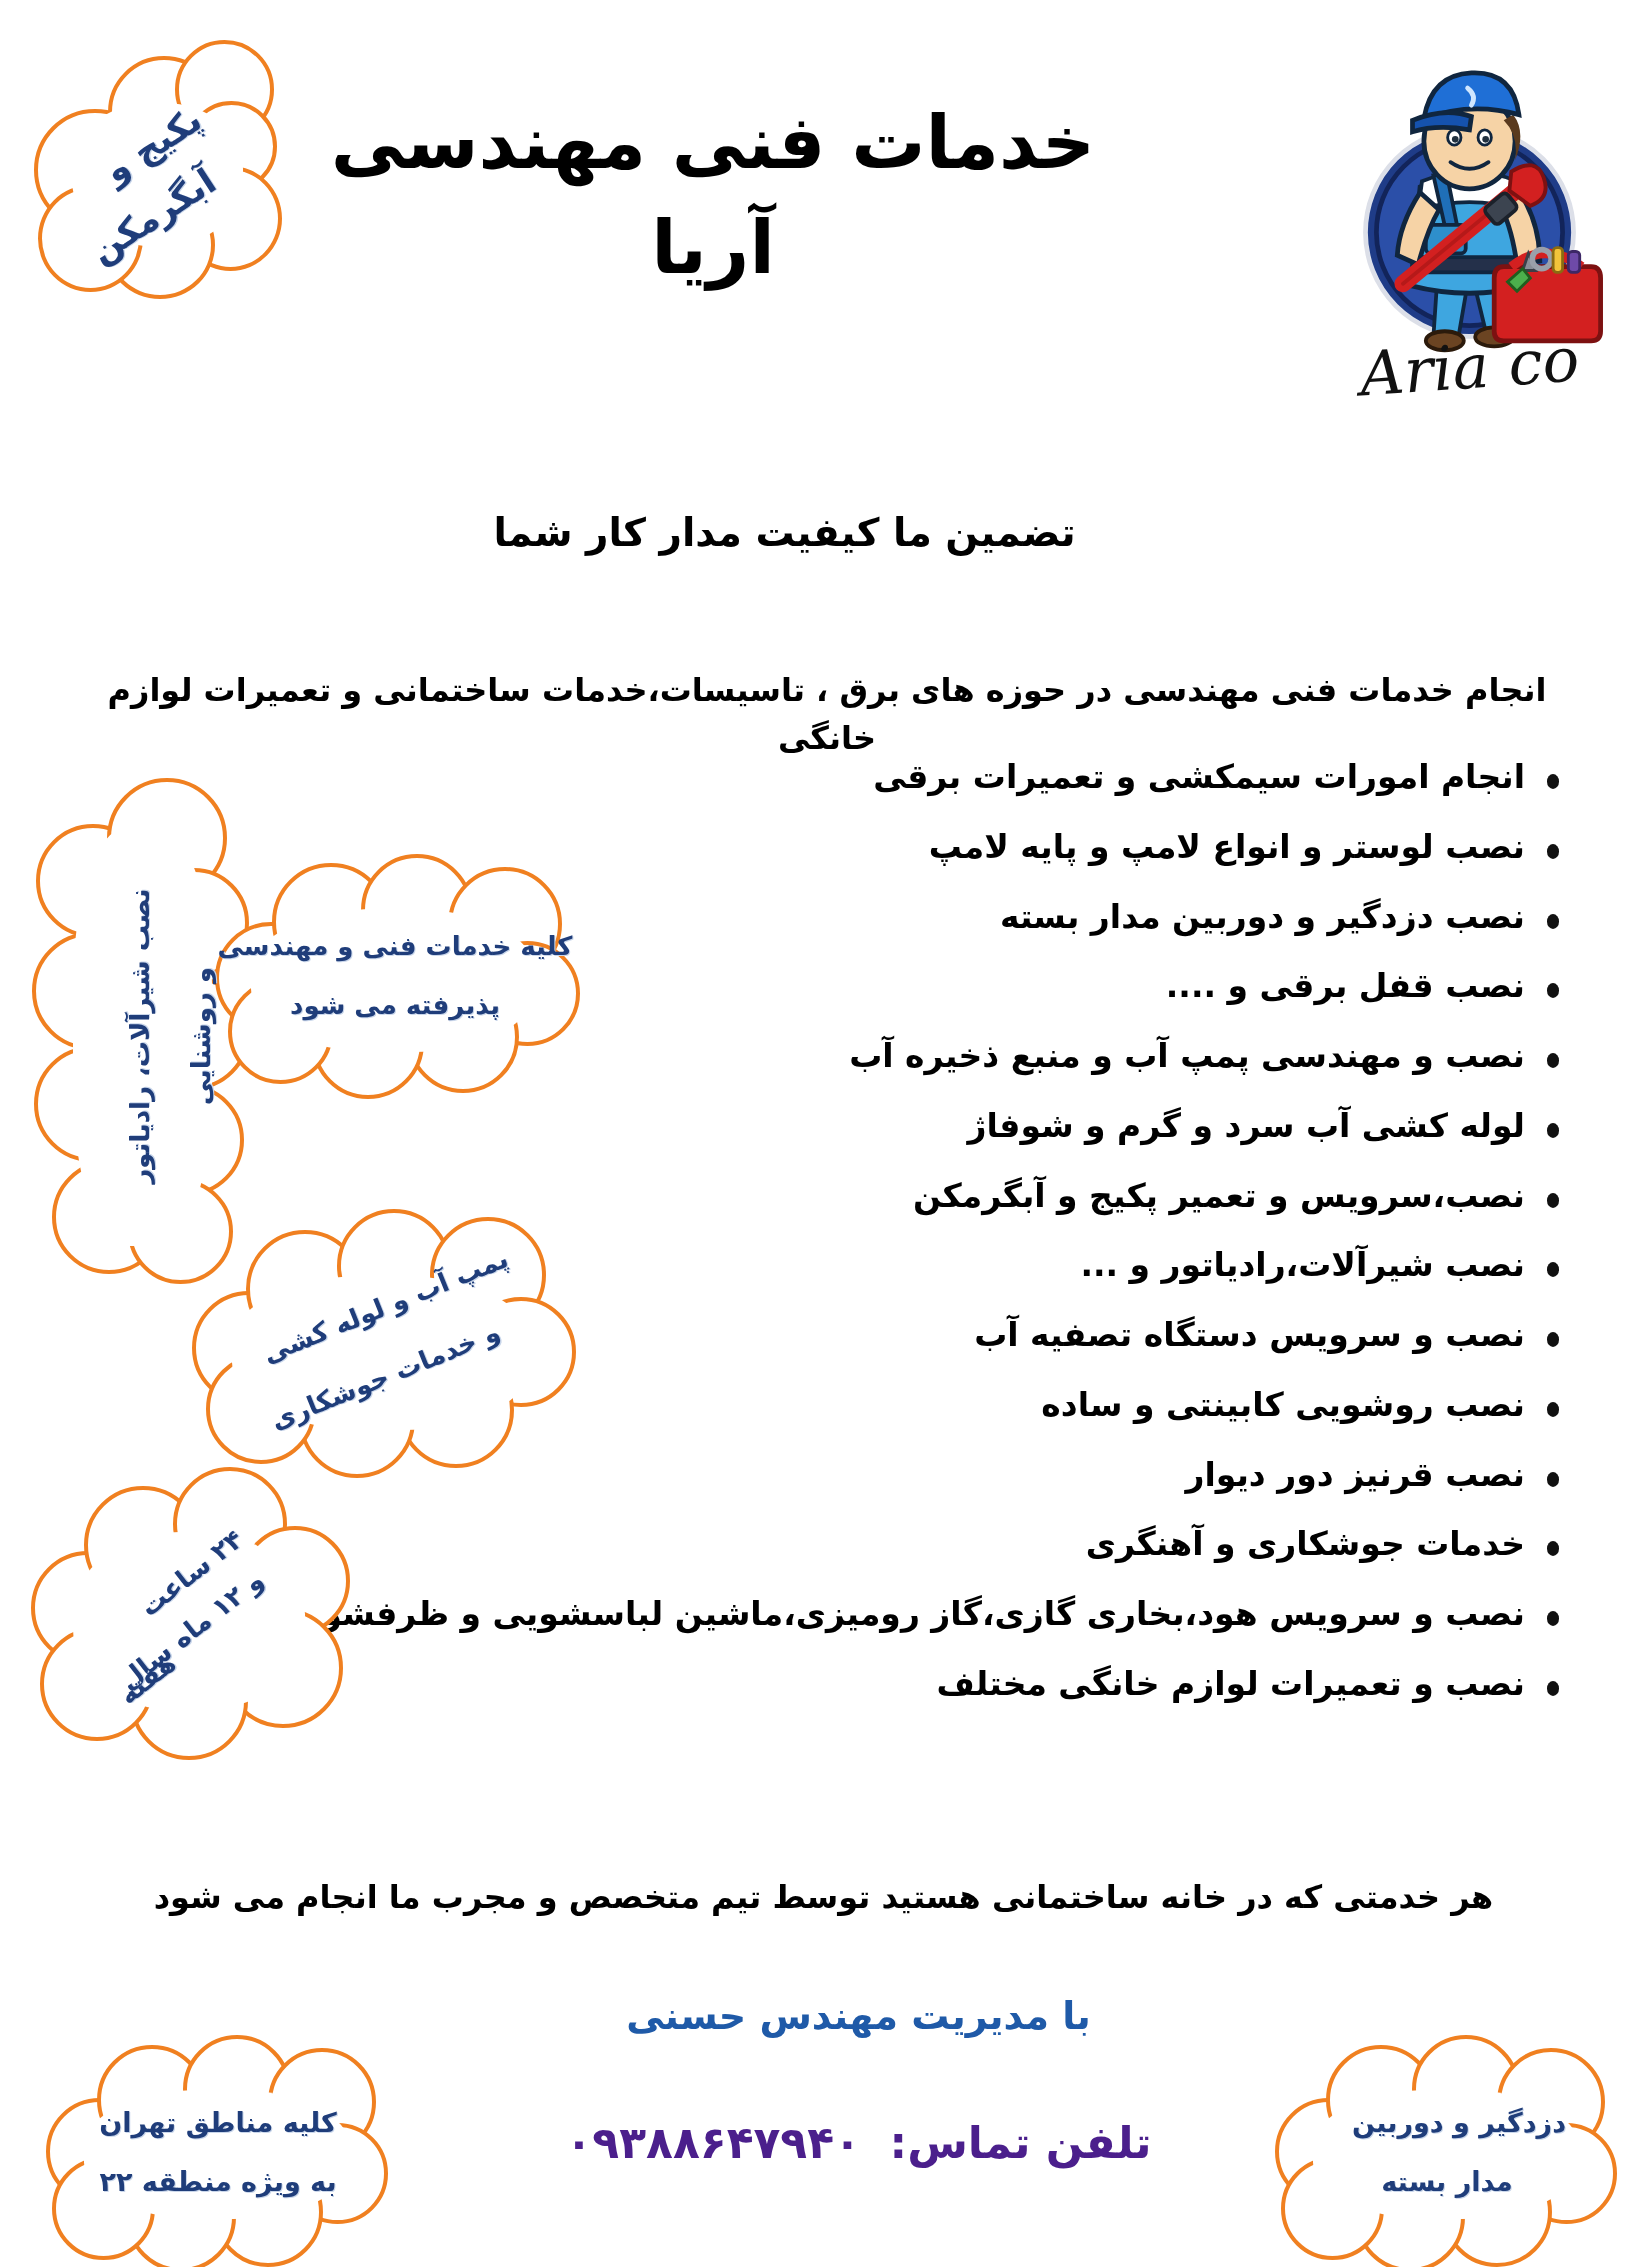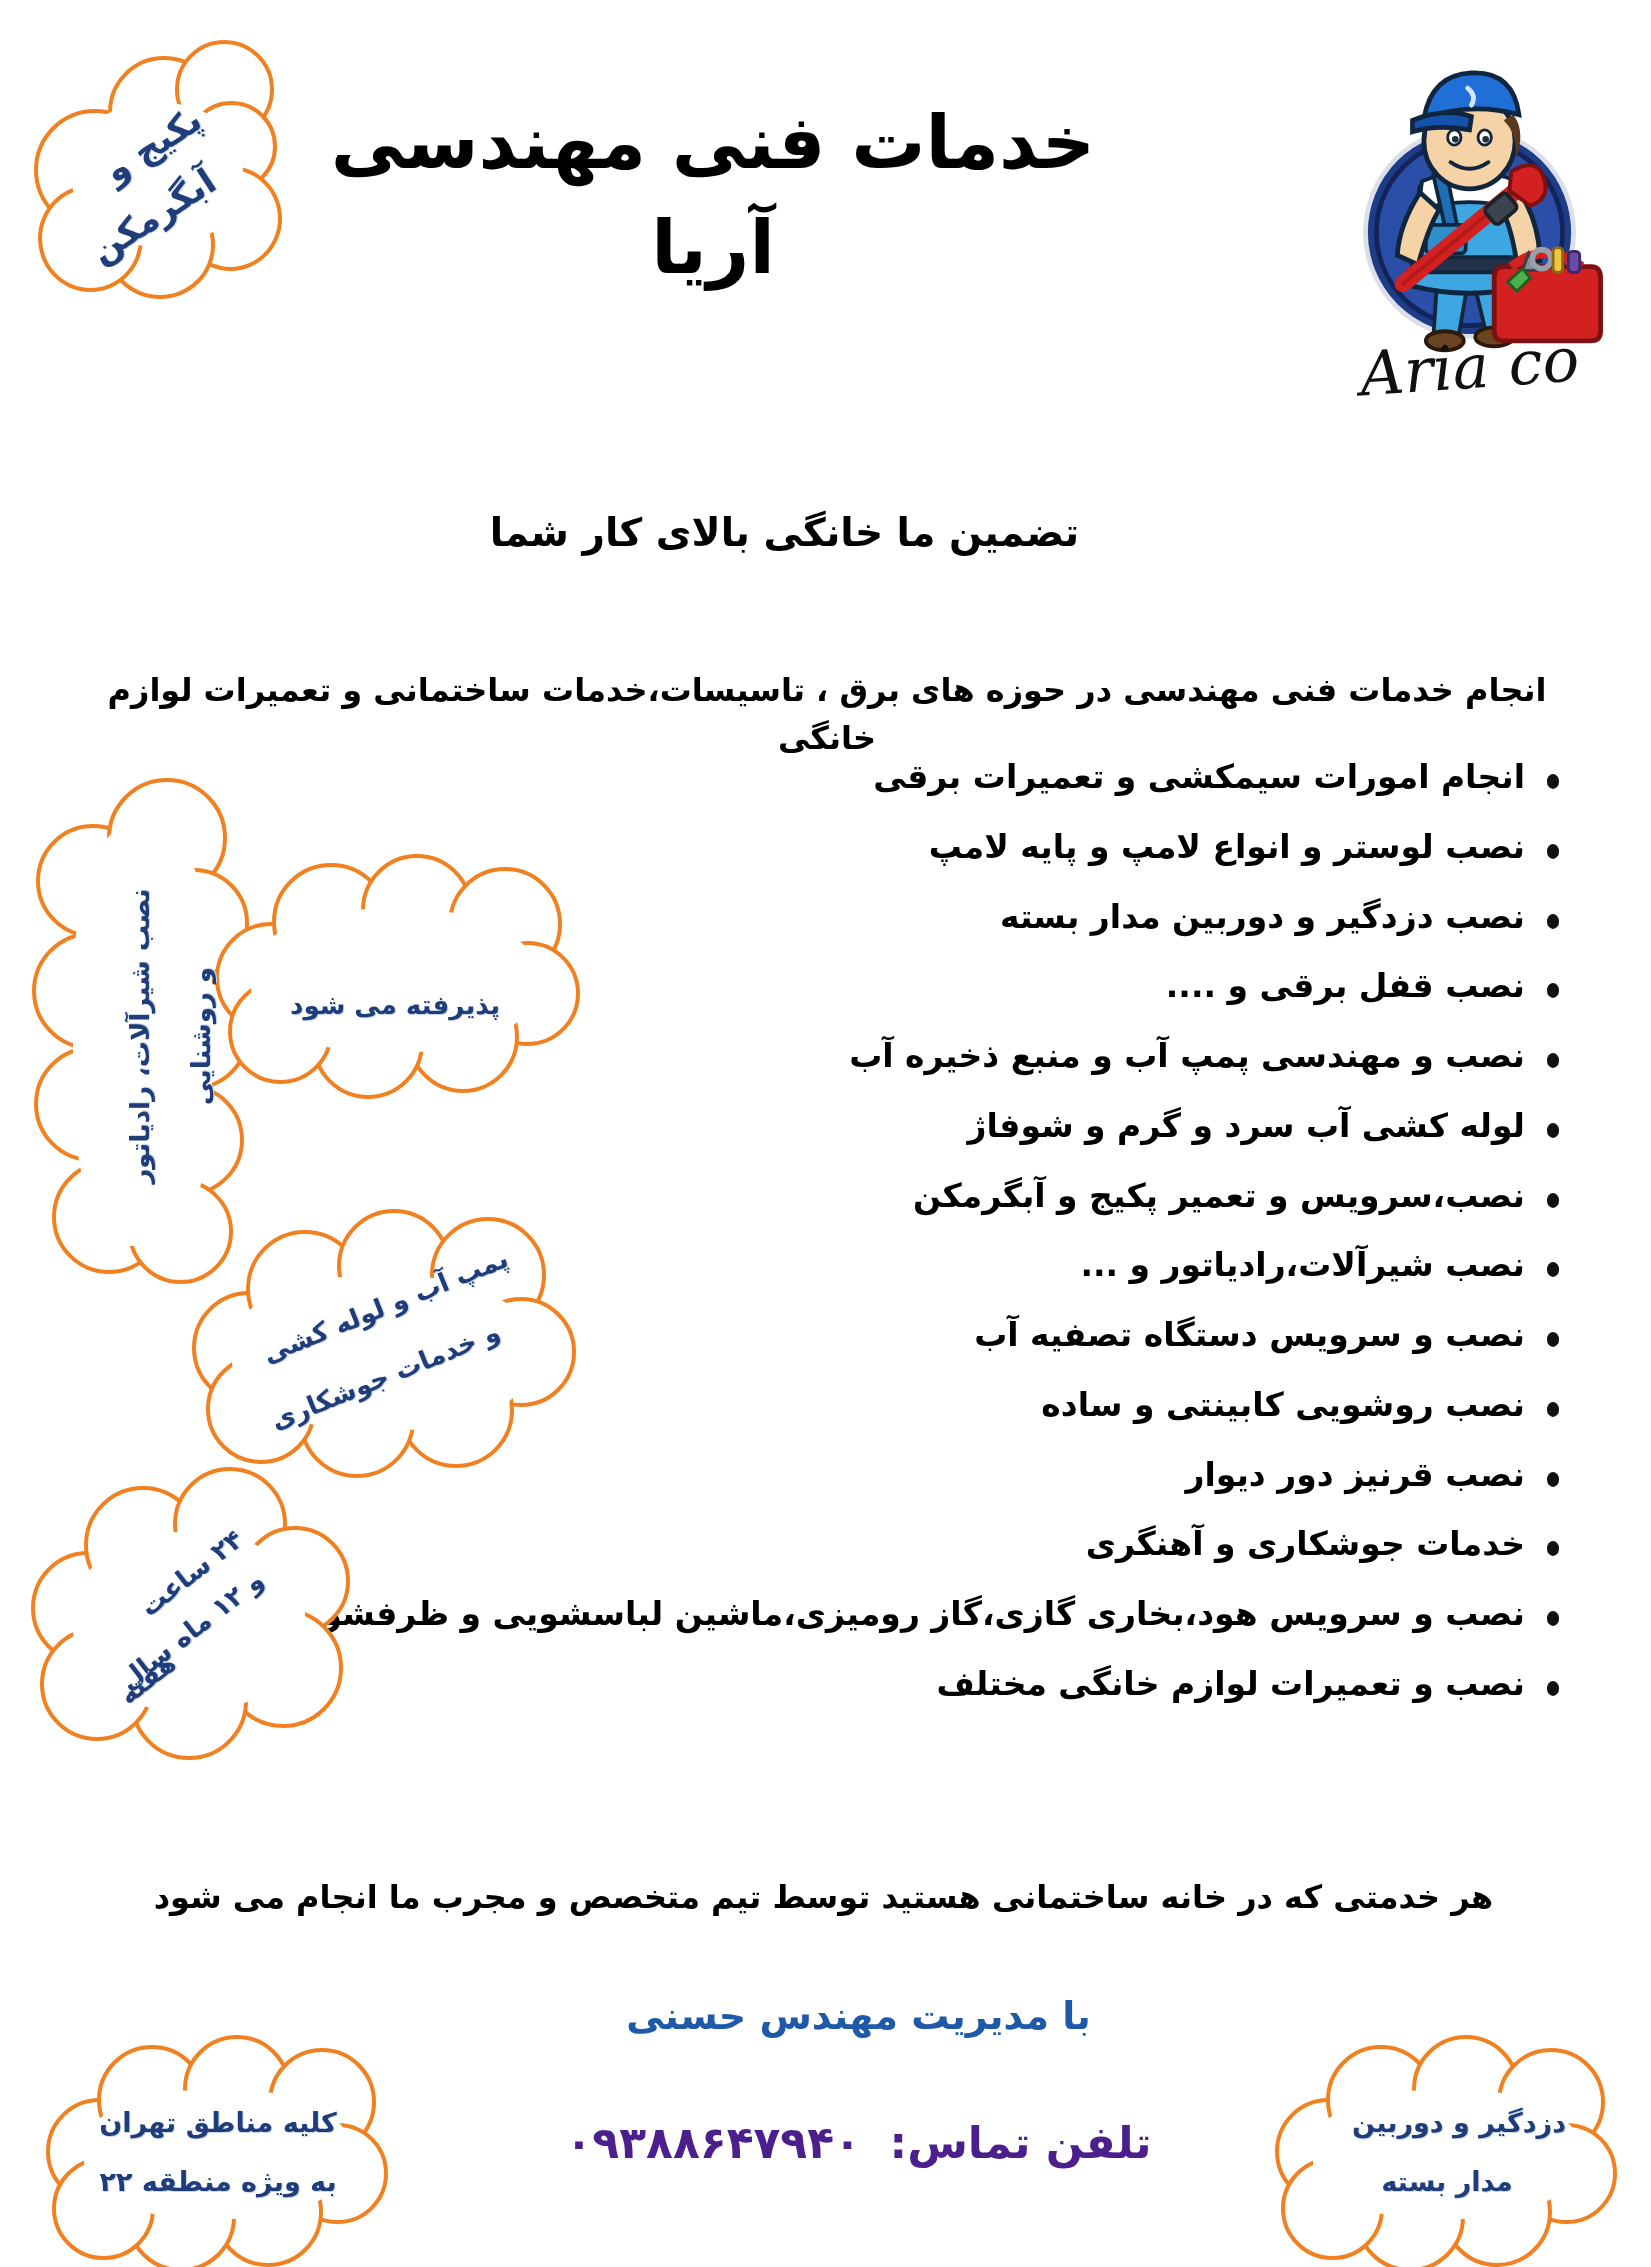--- a/index.html
+++ b/index.html
@@ -96,21 +96,21 @@
     <div class="fill" style="left:55px;top:76px;width:171px;height:143px;border-radius:46%;"></div>
     <div class="txt" style="left:17px;top:91px;width:238px;font-size:35px;transform:rotate(-33deg);">پکیج و</div>
     <div class="txt" style="left:17px;top:162px;width:238px;font-size:35px;transform:rotate(-33deg);">آبگرمکن</div>
   </div>
 
   <div id="header-title">
     <span>خدمات فنی مهندسی</span>
     <span class="l2">آریا</span>
   </div>
 
-  <div id="tagline">تضمین ما خانگی بالای کار شما</div>
+  <div id="tagline">تضمین ما کیفیت مدار کار شما</div>
 
   <div id="logo">
     <svg width="323" height="314" viewBox="0 0 340 330">
 
       <circle cx="170" cy="196" r="110" fill="#1F3C88" stroke="#152A63" stroke-width="4"></circle>
       <circle cx="170" cy="196" r="110" fill="none" stroke="#ffffff" stroke-width="6" opacity="0.85"></circle>
       <circle cx="170" cy="196" r="98" fill="#2B4FA8" stroke="#12245A" stroke-width="5"></circle>
 
       <path d="M136 246 L132 306 l26 2 10 -58 z" fill="#3EA6E0" stroke="#10263f" stroke-width="4"></path>
       <path d="M174 246 l14 58 26 -6 -16 -56 z" fill="#3EA6E0" stroke="#10263f" stroke-width="4"></path>
@@ -193,20 +193,21 @@
   <div class="cloud" style="left:205px;top:846px;width:380px;height:257px;">
     <div class="lobe" style="left:9.5px;top:76px;width:112px;height:112px;"></div>
     <div class="lobe" style="left:67px;top:17px;width:118px;height:118px;"></div>
     <div class="lobe" style="left:156px;top:7.6px;width:112px;height:112px;"></div>
     <div class="lobe" style="left:243px;top:21px;width:114px;height:114px;"></div>
     <div class="lobe" style="left:270px;top:95px;width:105px;height:105px;"></div>
     <div class="lobe" style="left:202px;top:135px;width:112px;height:112px;"></div>
     <div class="lobe" style="left:107px;top:141px;width:112px;height:112px;"></div>
     <div class="lobe" style="left:23px;top:133px;width:105px;height:105px;"></div>
     <div class="fill" style="left:46px;top:63px;width:285px;height:143px;border-radius:44%;"></div>
+    <div class="txt" style="left:0px;top:80px;width:380px;font-size:26px;">کلیه خدمات فنی و مهندسی</div>
     <div class="txt" style="left:0px;top:139px;width:380px;font-size:26px;">پذیرفته می شود</div>
   </div>
 
   <div class="cloud" style="left:181px;top:1198px;width:409px;height:285px;">
     <div class="lobe" style="left:11.4px;top:93px;width:114px;height:114px;"></div>
     <div class="lobe" style="left:65px;top:32px;width:118px;height:118px;"></div>
     <div class="lobe" style="left:156px;top:11.4px;width:114px;height:114px;"></div>
     <div class="lobe" style="left:249px;top:19px;width:116px;height:116px;"></div>
     <div class="lobe" style="left:285px;top:99px;width:110px;height:110px;"></div>
     <div class="lobe" style="left:217px;top:154px;width:116px;height:116px;"></div>

